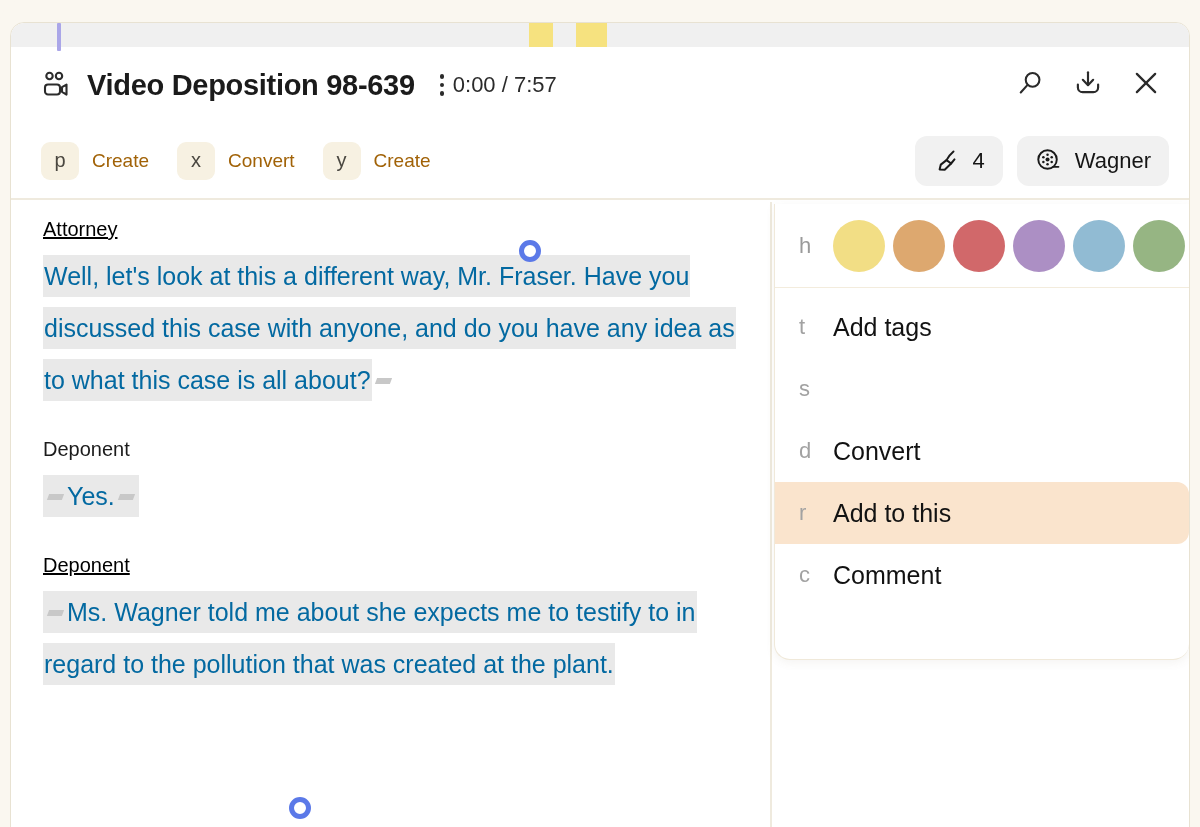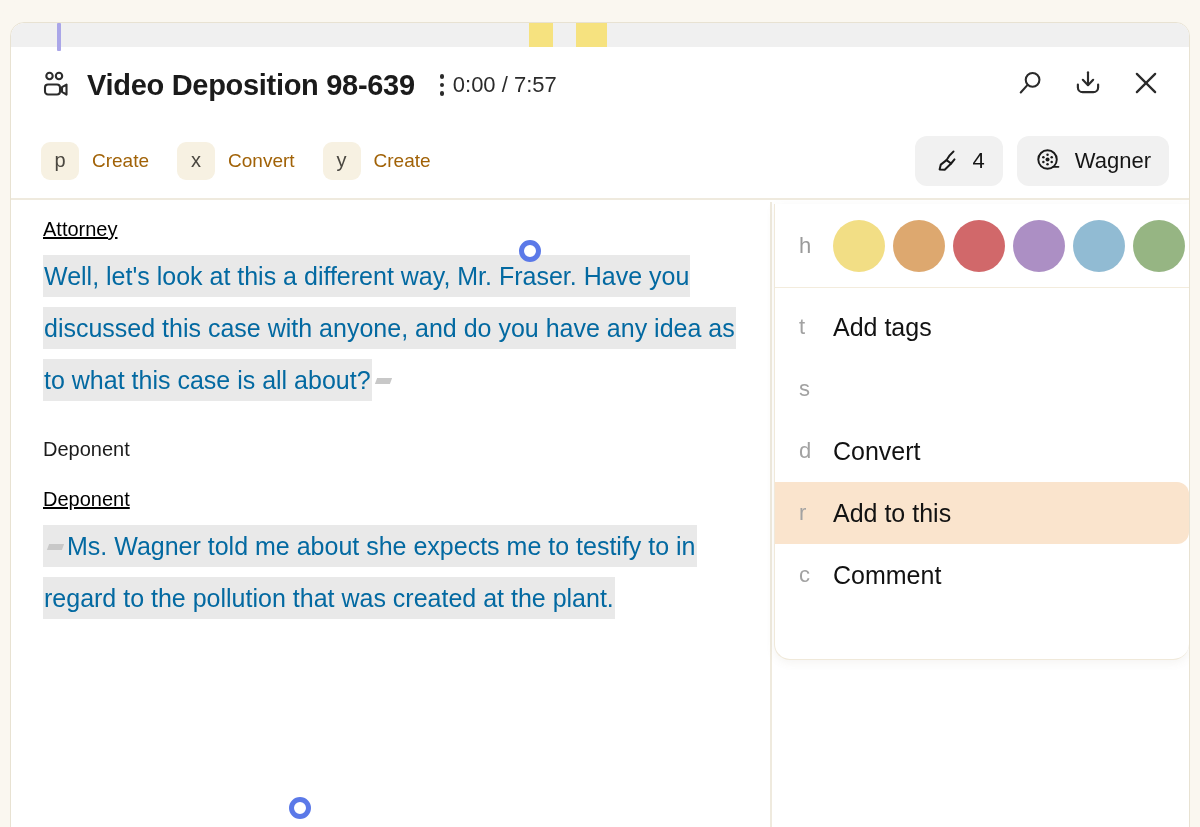--- a/index.html
+++ b/index.html
@@ -399,20 +399,21 @@
 
         <div>
           <div class="speaker muted">Attorney</div>
           <div class="utter">
             <span class="hl">Well, let's look at this a different way, Mr. Fraser. Have you discussed this case with anyone, and do you have any idea as to what this case is all about?</span><span class="ts-dash"></span>
           </div>
         </div>
 
         <div style="margin-top:18px;">
           <div class="speaker active">Deponent</div>
+          <div class="utter"><span class="hl"><span class="ts-dash"></span><span>Yes.</span><span class="ts-dash"></span></span></div>
         </div>
 
         <div style="margin-top:20px;">
           <div class="speaker muted">Deponent</div>
           <div class="utter"><span class="hl"><span class="ts-dash"></span><span>Ms. Wagner told me about she expects me to testify to in regard to the pollution that was created at the plant.</span></span></div>
         </div>
 
         <div class="sel-handle" style="left:508px; top:38px;"></div>
         <div class="sel-handle" style="left:278px; top:595px;"></div>
       </div>

